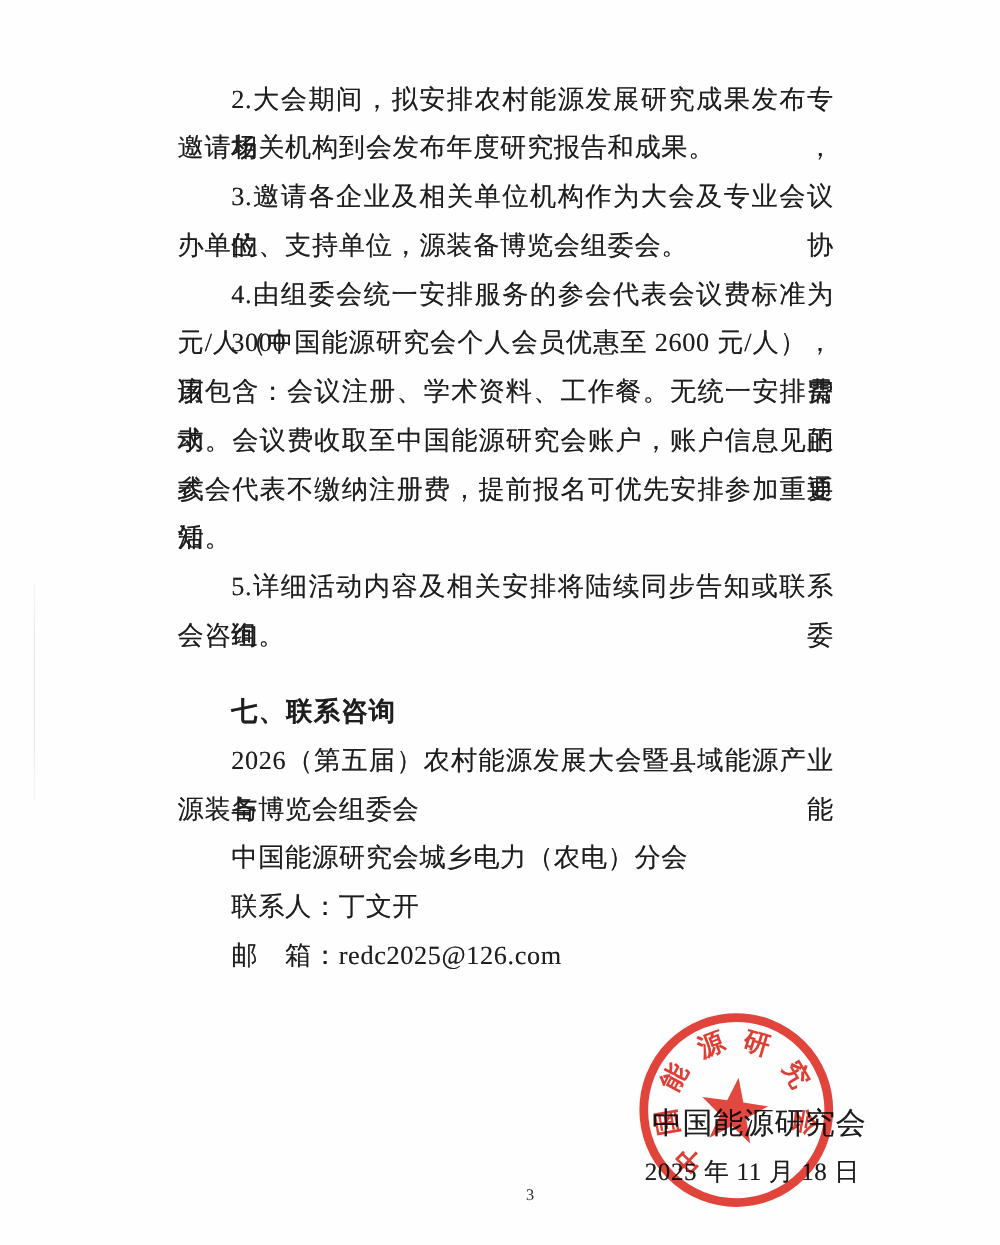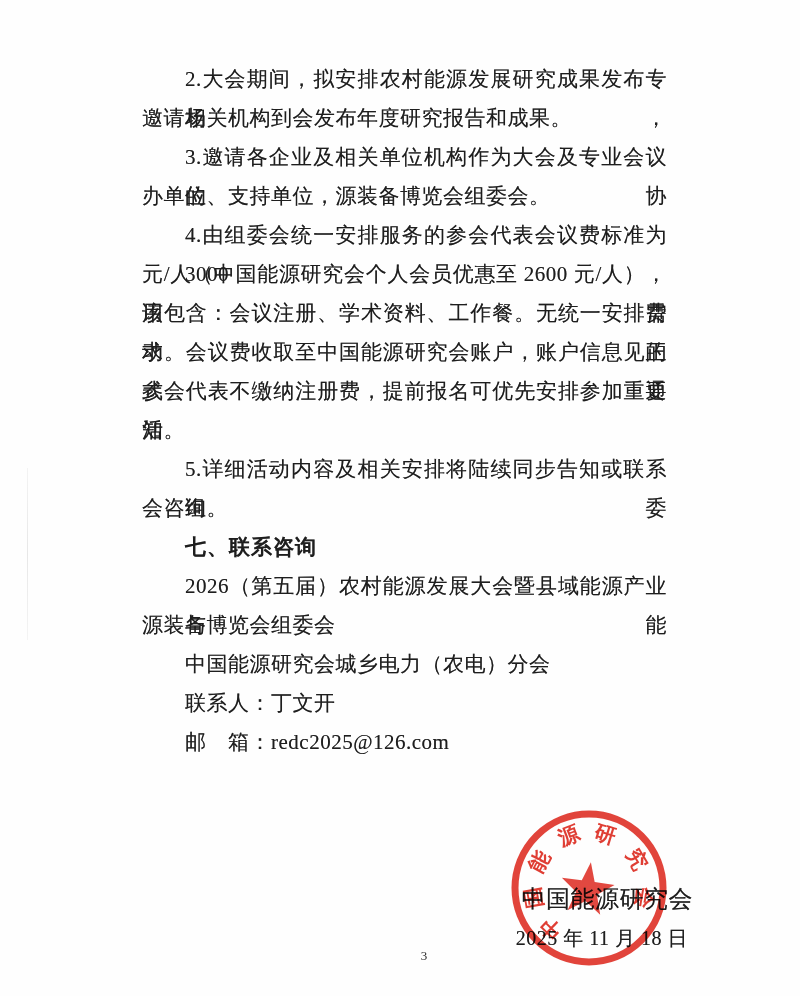--- a/index.html
+++ b/index.html
@@ -34,21 +34,21 @@
     white-space: nowrap;
     color: #1e1e1e;
     text-shadow: 0 0 0.5px rgba(30,30,30,0.55);
   }
   .line.indent { padding-left: 43px; }
   .line.justify {
     white-space: normal;
     text-align: justify;
     text-align-last: justify;
   }
-  .line.bold { font-weight: bold; letter-spacing: 1px; }
+  .line.bold { font-weight: bold; letter-spacing: 1px; margin-top: 22px; }
 
   
   .sig-org {
     position: absolute;
     top: 880px;
     right: 155px;
     height: 39px;
     line-height: 39px;
     font-size: 24px;
     letter-spacing: 0.5px;

